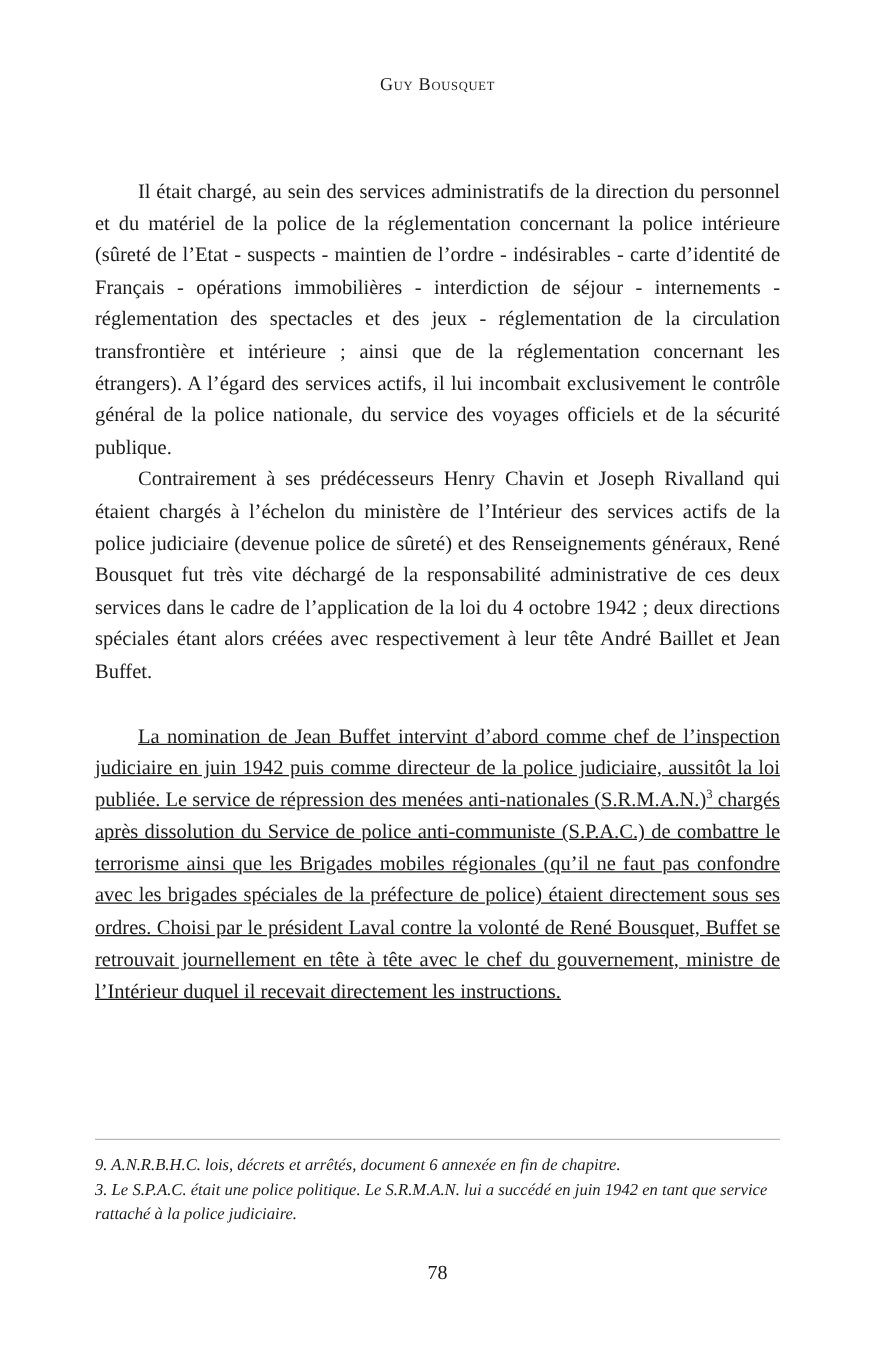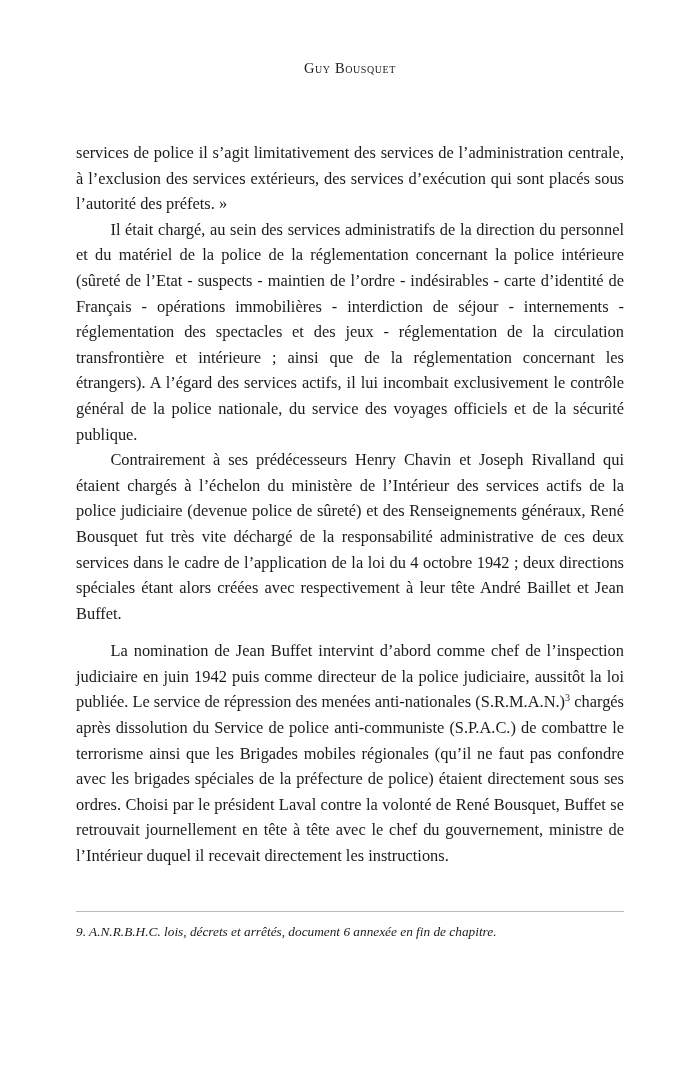--- a/index.html
+++ b/index.html
@@ -43,21 +43,22 @@
     font-size: 16.4px;
     line-height: 25.6px;
     text-align: justify;
     text-justify: inter-word;
     hyphens: none;
   }
   p.indent {
     text-indent: 2.1em;
   }
   p.spaced-before {
-    margin-top: 12px;
+    margin-top: 26px;
+    text-decoration: underline;
   }
   sup {
     font-size: 0.62em;
     vertical-align: super;
     line-height: 0;
   }
   .footnote-rule {
     position: absolute;
     top: 911px;
     left: 76px;
@@ -89,31 +90,32 @@
 </style>
 </head>
 <body>
 
 <div class="page">
 
   <div class="running-head">Guy Bousquet</div>
 
   <div class="body-area">
 
-    <p class="para">services de police il s’agit limitativement des services de l’administration centrale, à l’exclusion des services extérieurs, des services d’exécution qui sont placés sous l’autorité des préfets. »</p>
 
 
     <p class="para indent">Il était chargé, au sein des services administratifs de la direction du personnel et du matériel de la police de la réglementation concernant la police intérieure (sûreté de l’Etat - suspects - maintien de l’ordre - indésirables - carte d’identité de Français - opérations immobilières - interdiction de séjour - internements - réglementation des spectacles et des jeux - réglementation de la circulation transfrontière et intérieure ; ainsi que de la réglementation concernant les étrangers). A l’égard des services actifs, il lui incombait exclusivement le contrôle général de la police nationale, du service des voyages officiels et de la sécurité publique.</p>
 
     <p class="para indent">Contrairement à ses prédécesseurs Henry Chavin et Joseph Rivalland qui étaient chargés à l’échelon du ministère de l’Intérieur des services actifs de la police judiciaire (devenue police de sûreté) et des Renseignements généraux, René Bousquet fut très vite déchargé de la responsabilité administrative de ces deux services dans le cadre de l’application de la loi du 4 octobre 1942 ; deux directions spéciales étant alors créées avec respectivement à leur tête André Baillet et Jean Buffet.</p>
 
     <p class="para indent spaced-before"><span>La nomination de Jean Buffet intervint d’abord comme chef de l’inspection judiciaire en juin 1942 puis comme directeur de la police judiciaire, aussitôt la loi publiée. Le service de répression des menées anti-nationales (S.R.M.A.N.)</span><sup>3</sup><span> chargés après dissolution du Service de police anti-communiste (S.P.A.C.) de combattre le terrorisme ainsi que les Brigades mobiles régionales (qu’il ne faut pas confondre avec les brigades spéciales de la préfecture de police) étaient directement sous ses ordres. Choisi par le président Laval contre la volonté de René Bousquet, Buffet se retrouvait journellement en tête à tête avec le chef du gouvernement, ministre de l’Intérieur duquel il recevait directement les instructions.</span></p>
 
   </div>
 
   <div class="footnote-rule"></div>
 
   <div class="footnotes">
     <p>9. A.N.R.B.H.C. lois, décrets et arrêtés, document 6 annexée en fin de chapitre.</p>
+    <p>3. Le S.P.A.C. était une police politique. Le S.R.M.A.N. lui a succédé en juin 1942 en tant que service rattaché à la police judiciaire.</p>
   </div>
 
+  <div class="folio">78</div>
 
 </div>
 
 </body></html>

